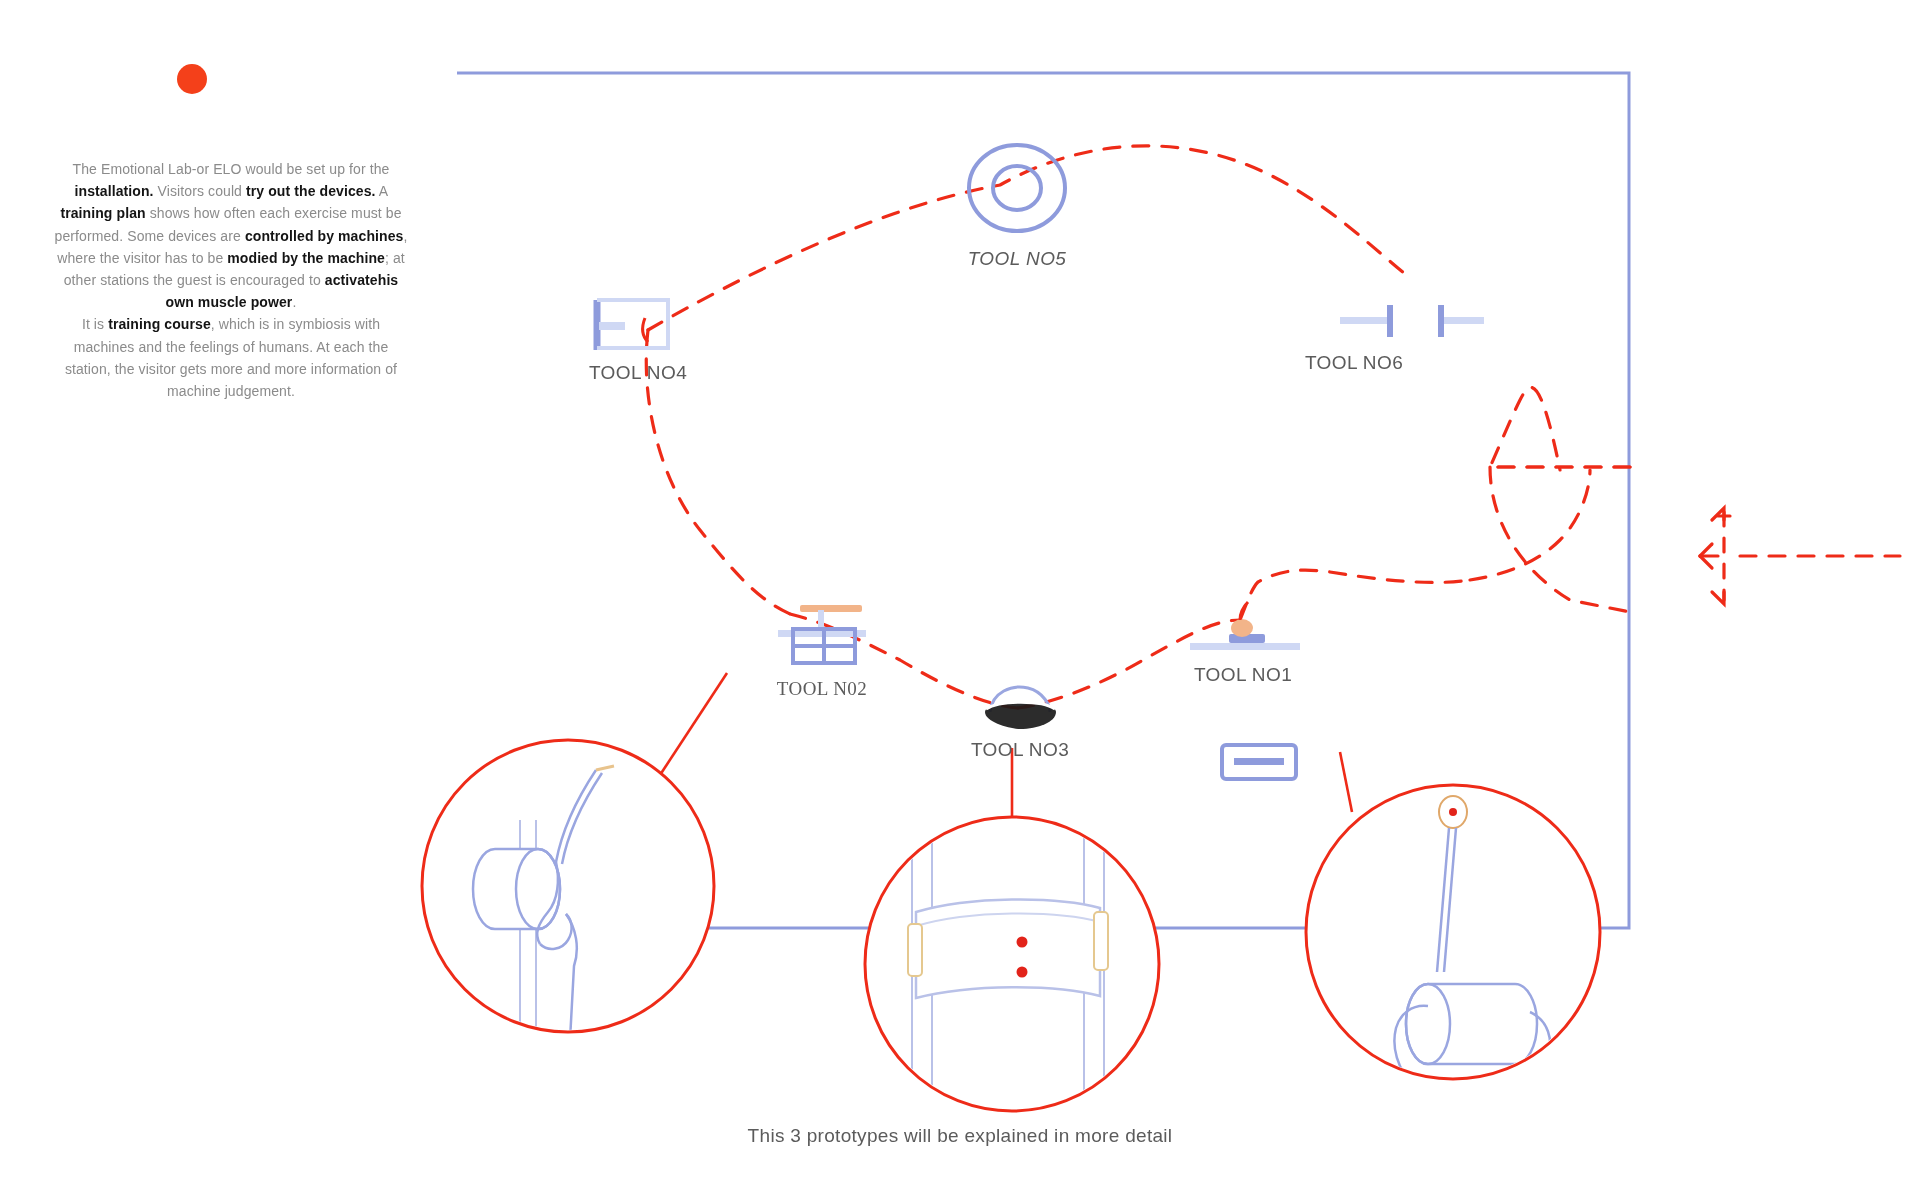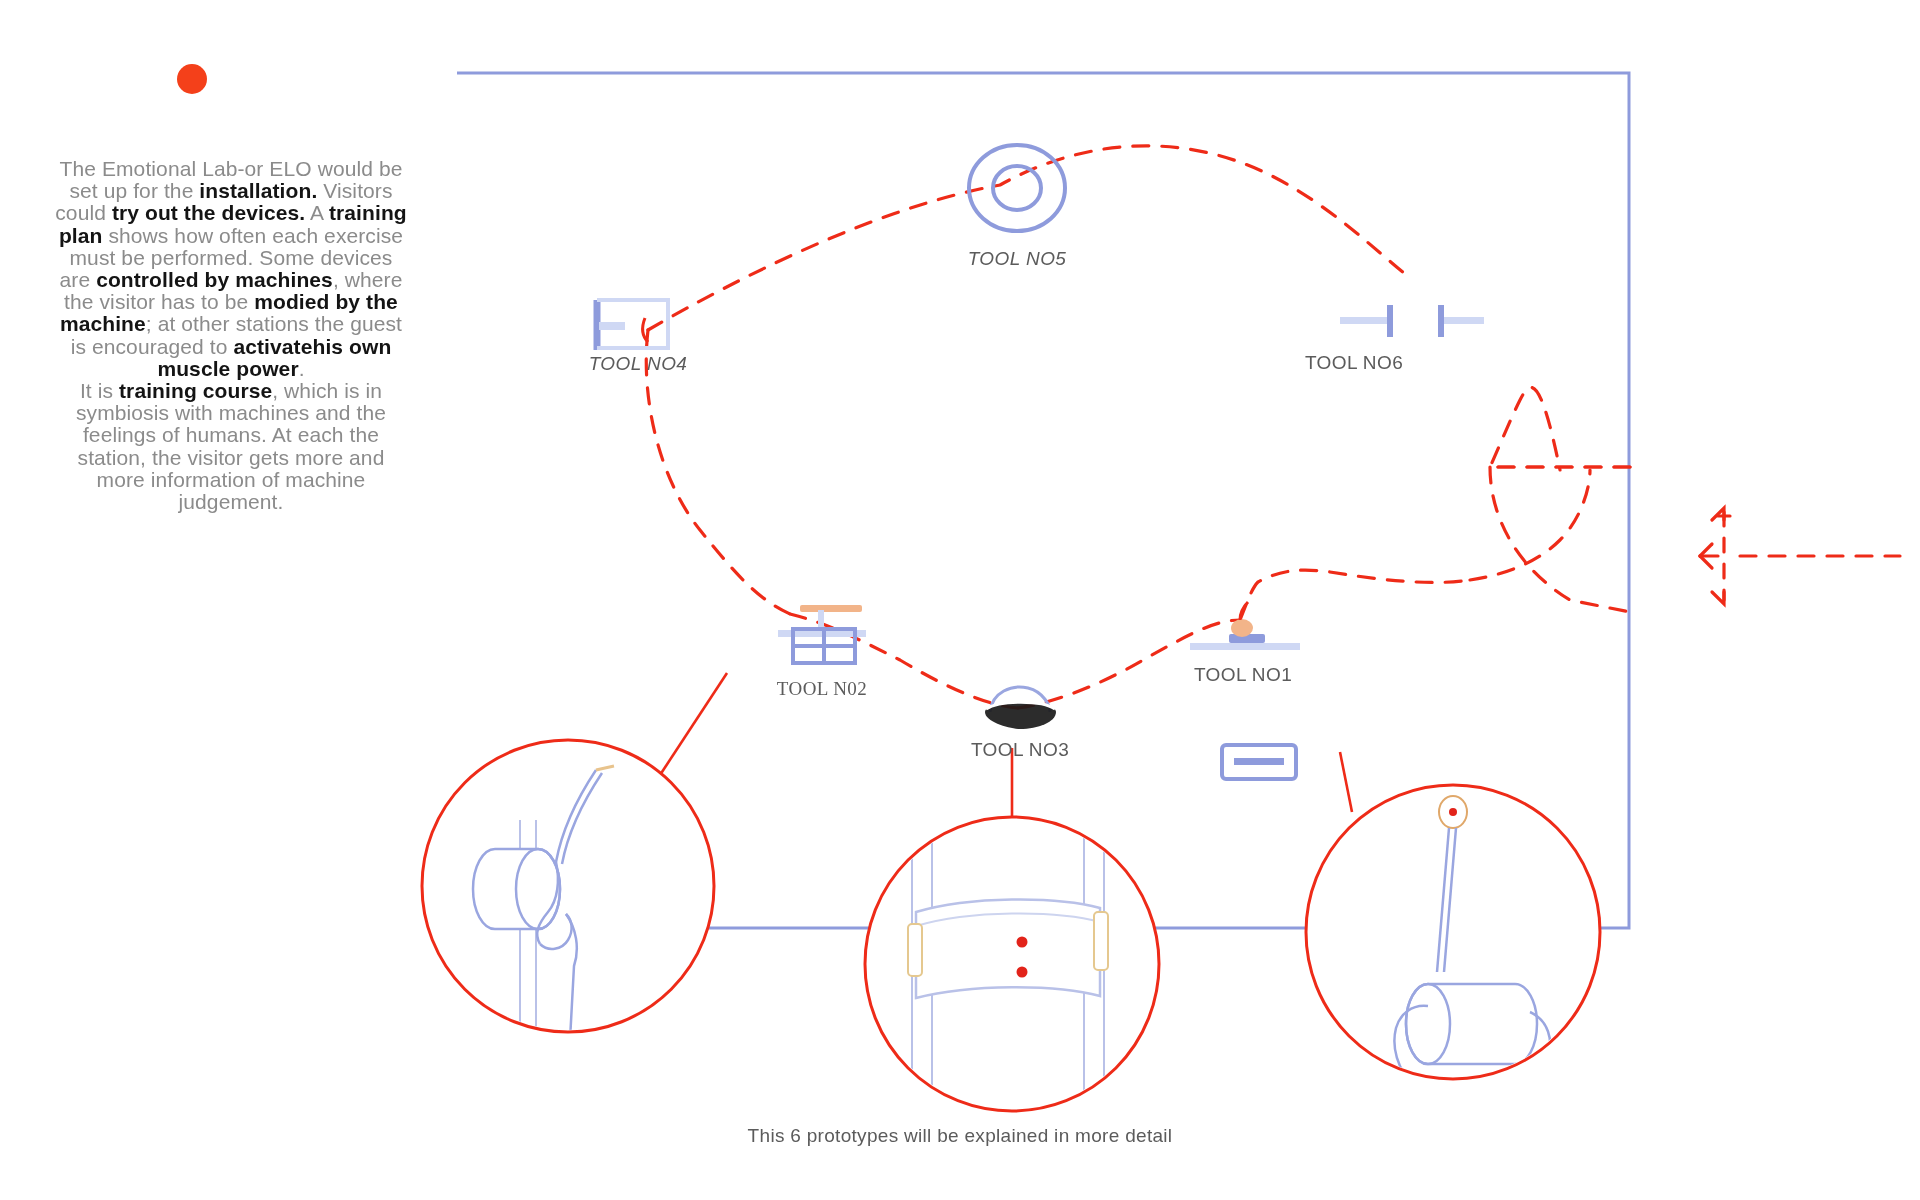--- a/index.html
+++ b/index.html
@@ -18,21 +18,21 @@
     position:absolute;
     width:30px;height:30px;border-radius:50%;
     background:#f4401a;
   }
 
   
   .intro{
     position:absolute;
     left:52px; top:158px; width:358px;
     text-align:center;
-    font-size:21px;
+    font-size:14px;
     line-height:22.2px;
     color:#8b8b8b;
     letter-spacing:.1px;
   }
   .intro b{color:#141414;font-weight:700;}
 
   
   .tool-label{
     position:absolute;
     font-size:19px;
@@ -228,21 +228,21 @@
         <ellipse cx="1428" cy="1024" rx="22" ry="40" fill="none" stroke="#9aa6e0" stroke-width="2.5"></ellipse>
 
         <path d="M1428,1006 C1412,1004 1400,1014 1396,1028 C1392,1044 1396,1060 1404,1074 L1404,1120" stroke="#9aa6e0" stroke-width="2.5" fill="none"></path>
         <path d="M1530,1012 C1548,1020 1554,1040 1548,1060 L1540,1120" stroke="#9aa6e0" stroke-width="2.5" fill="none"></path>
       </g>
     </g>
 
   </svg>
 
   <div class="tool-label" style="left:1017px;top:248px;font-style:italic;">TOOL NO5</div>
-  <div class="tool-label" style="left:638px;top:353px;font-style:italic;">TOOL NO4</div>
+  <div class="tool-label" style="left:638px;top:362px;">TOOL NO4</div>
   <div class="tool-label" style="left:1354px;top:352px;">TOOL NO6</div>
   <div class="tool-label" style="left:822px;top:678px;font-family:Liberation Serif, serif;">TOOL N02</div>
   <div class="tool-label" style="left:1020px;top:739px;text-align:right;">TOOL NO3</div>
   <div class="tool-label" style="left:1243px;top:664px;">TOOL NO1</div>
 
-  <div class="bottom-caption">This 6 prototypes will be explained in more detail</div>
+  <div class="bottom-caption">This 3 prototypes will be explained in more detail</div>
 
 </div>
 
 </body></html>

